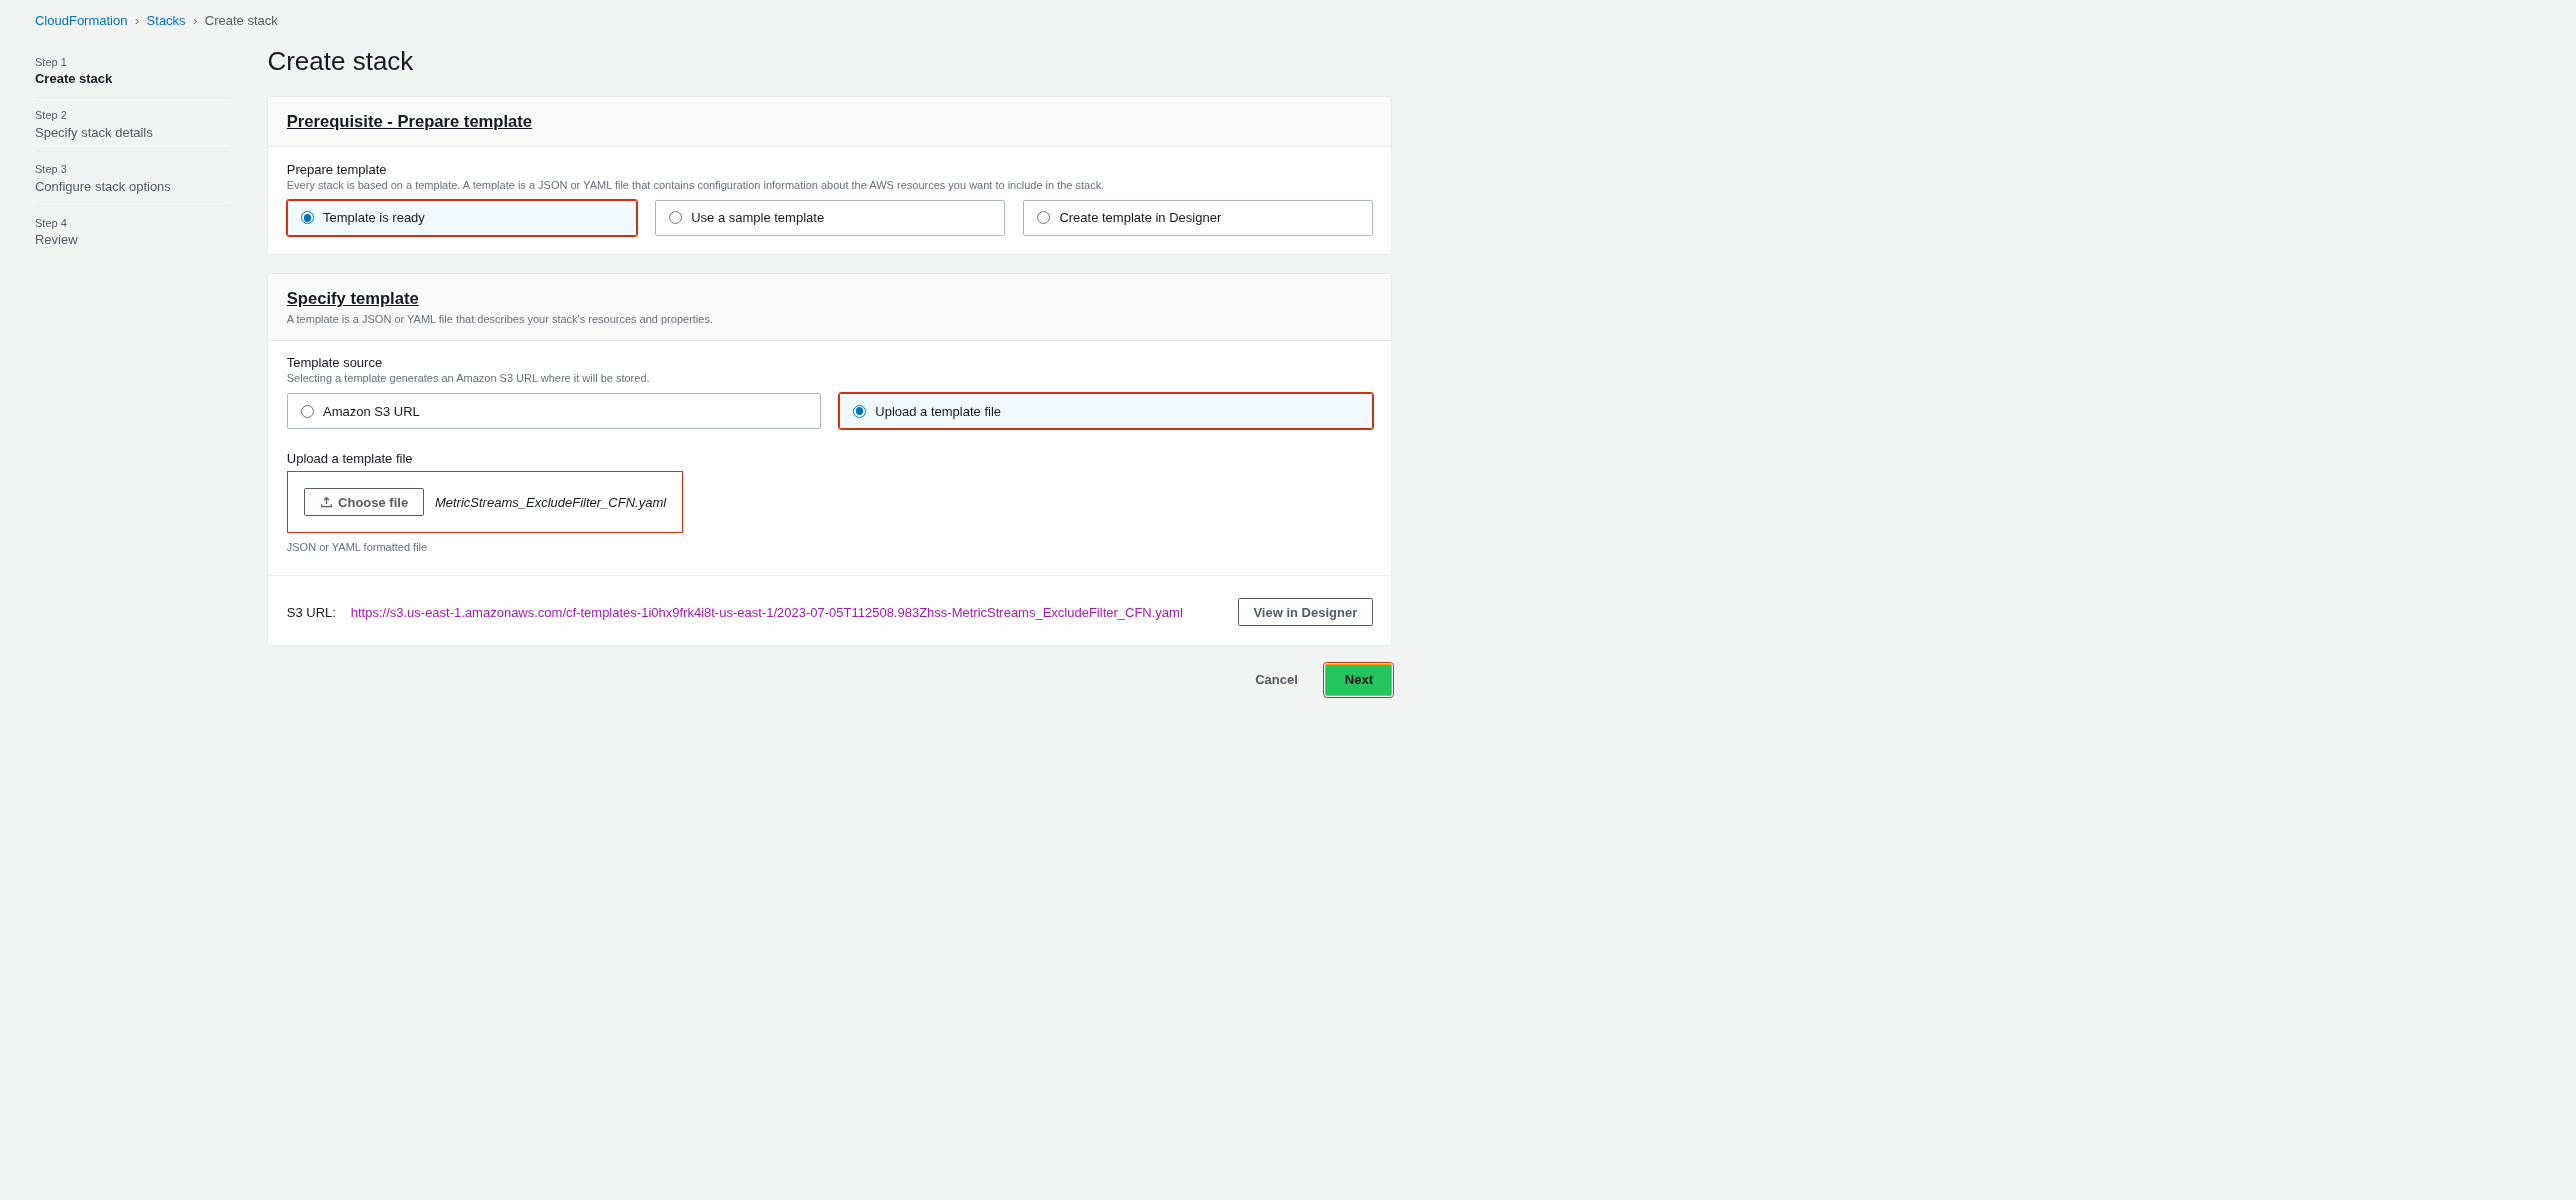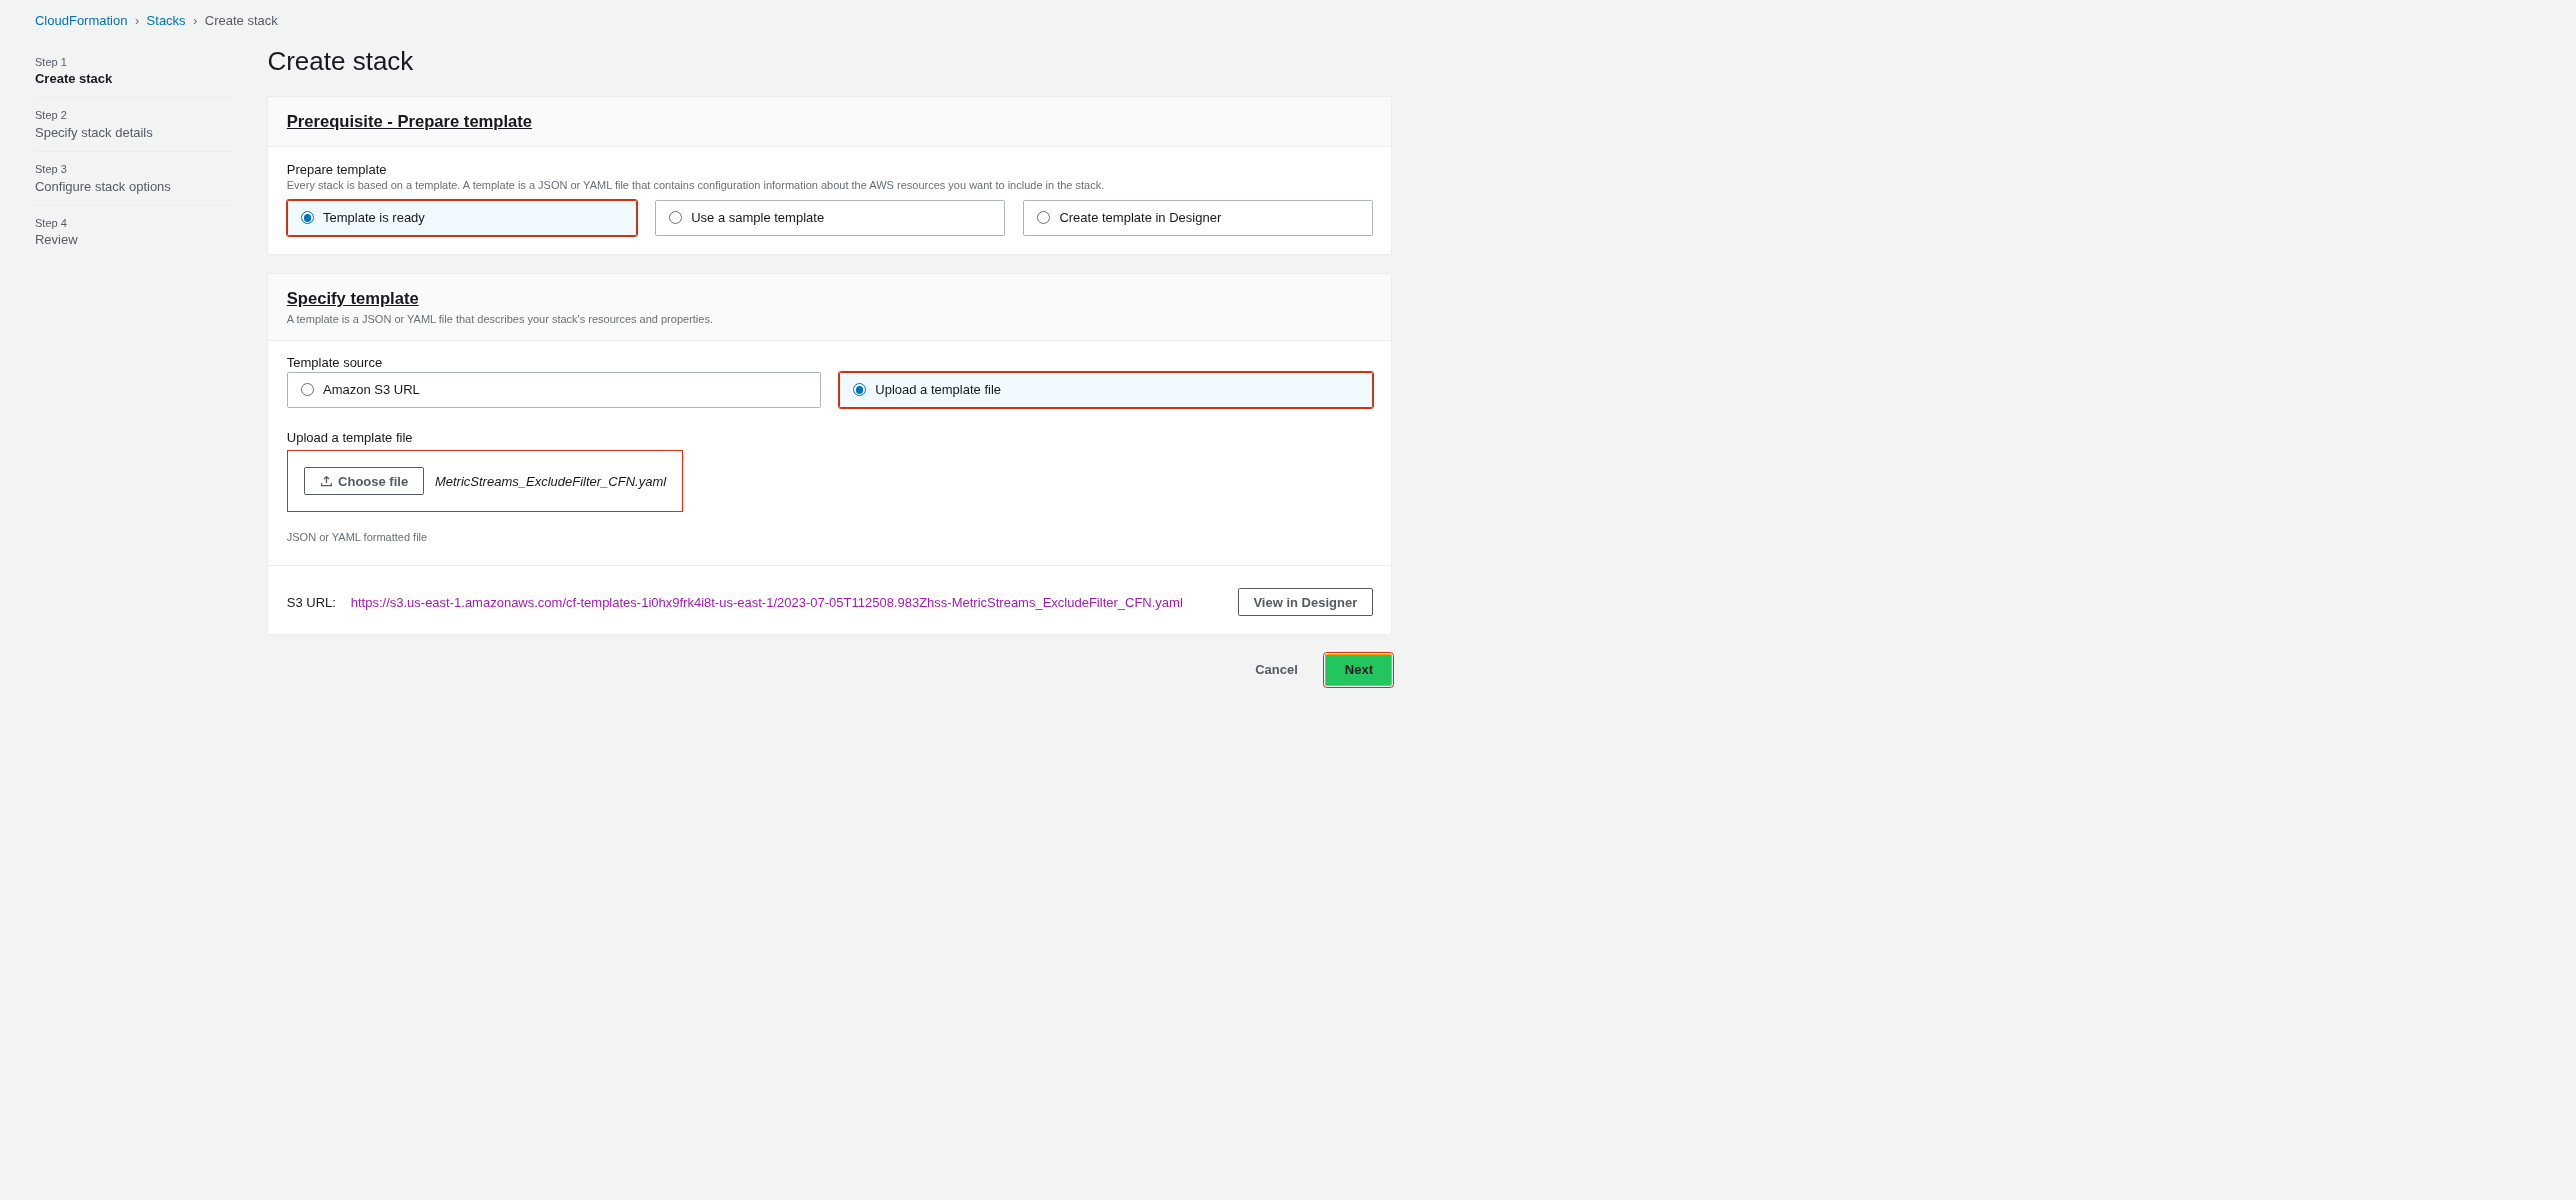--- a/index.html
+++ b/index.html
@@ -99,21 +99,21 @@
       margin-bottom: 1.8px;
     }
     .field-desc {
       font-size: 11px;
       color: #687078;
       margin-bottom: 9.2px;
     }
     .field-hint {
       font-size: 11px;
       color: #687078;
-      margin-top: 19px;
+      margin-top: 8px;
     }
     .radio-row {
       display: flex;
       gap: 18.4px;
       text-align: center;
     }
     .radio-card {
       flex: 1;
       border: 0.9px solid #aab7b8;
       border-radius: 1.8px;
@@ -290,20 +290,21 @@
       </div>
     </section>
 
     <section class="panel">
       <div class="panel-header">
         <h2>Specify template</h2>
         <div class="sub">A template is a JSON or YAML file that describes your stack's resources and properties.</div>
       </div>
       <div class="panel-body">
         <div class="field-label">Template source</div>
+        <div class="field-desc">Selecting a template generates an Amazon S3 URL where it will be stored.</div>
         <div class="radio-row">
           <label class="radio-card">
             <span class="radio-circle"></span>
             <span>Amazon S3 URL</span>
           </label>
           <label class="radio-card selected highlight-red">
             <span class="radio-circle"></span>
             <span>Upload a template file</span>
           </label>
         </div>

